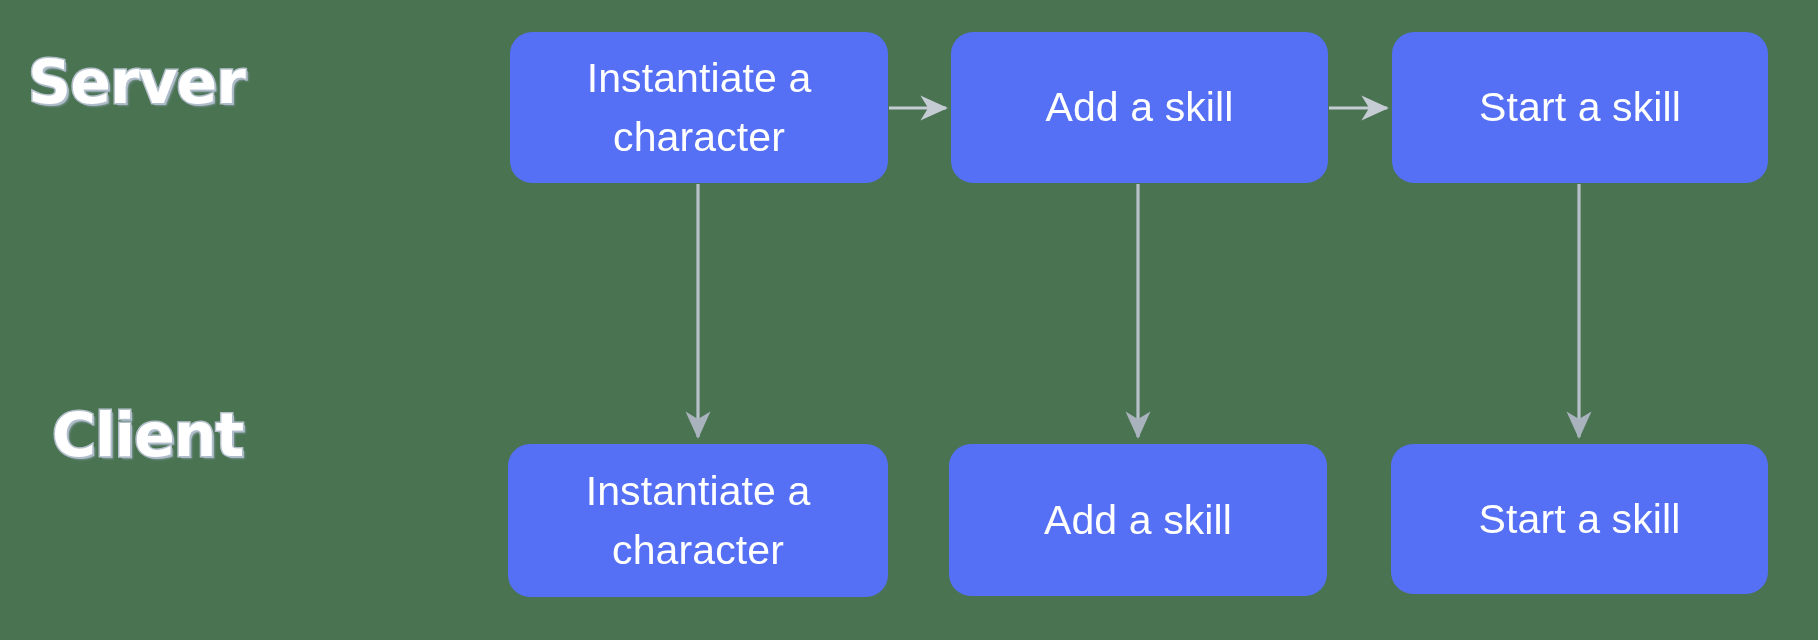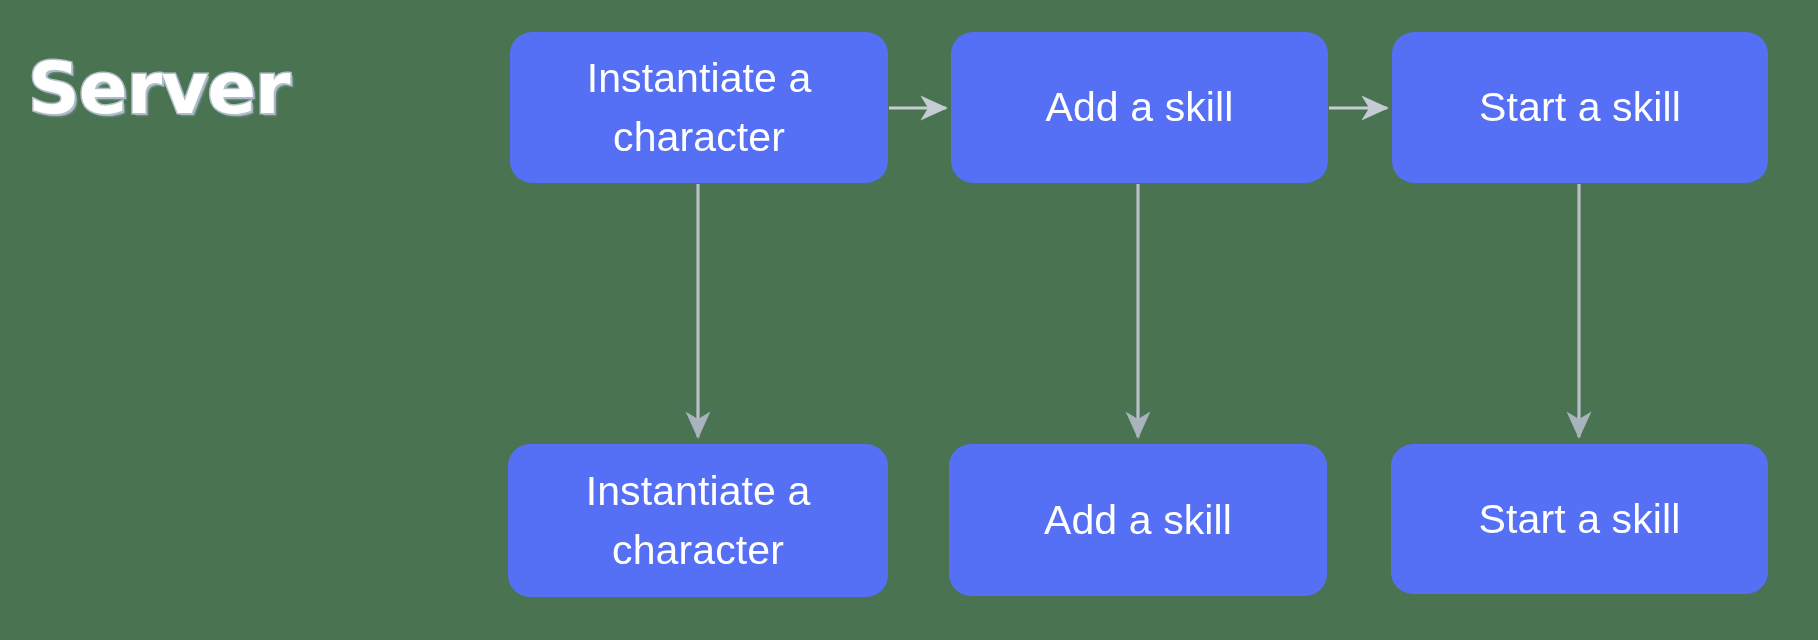--- a/index.html
+++ b/index.html
@@ -15,21 +15,21 @@
     background: #4a7352;
     overflow: hidden;
     font-family: "Liberation Sans", "DejaVu Sans", sans-serif;
   }
 
   
   .lane-label {
     position: absolute;
     font-family: "DejaVu Sans", "Liberation Sans", sans-serif;
     font-weight: 700;
-    font-size: 72px;
+    font-size: 60px;
     line-height: 1;
     letter-spacing: -1px;
     color: #ffffff;
     white-space: nowrap;
     -webkit-text-stroke: 3px #b6c2cc;
     paint-order: stroke fill;
     text-shadow:
        2px 2px 0 rgba(176,190,203,0.95),
       -1px -1px 0 rgba(176,190,203,0.55),
        3px 3px 2px rgba(150,168,182,0.55);
@@ -76,20 +76,21 @@
     pointer-events: none;
   }
 </style>
 </head>
 <body>
 
 <div id="canvas">
 
   <div class="lane-label" id="label-server">Server</div>
 
+  <div class="lane-label" id="label-client">Client</div>
 
   <svg class="connector" viewBox="0 0 1818 640" xmlns="http://www.w3.org/2000/svg">
     <defs>
       <marker id="arrowhead-right" markerWidth="9" markerHeight="9" refX="8" refY="4.5" orient="auto" markerUnits="strokeWidth">
         <path d="M0,0.6 L8.6,4.5 L0,8.4 L2.4,4.5 Z" fill="#c5ccd3"></path>
       </marker>
       <marker id="arrowhead-down" markerWidth="9" markerHeight="9" refX="8" refY="4.5" orient="auto" markerUnits="strokeWidth">
         <path d="M0,0.6 L8.6,4.5 L0,8.4 L2.4,4.5 Z" fill="#a9b3bd"></path>
       </marker>
     </defs>

